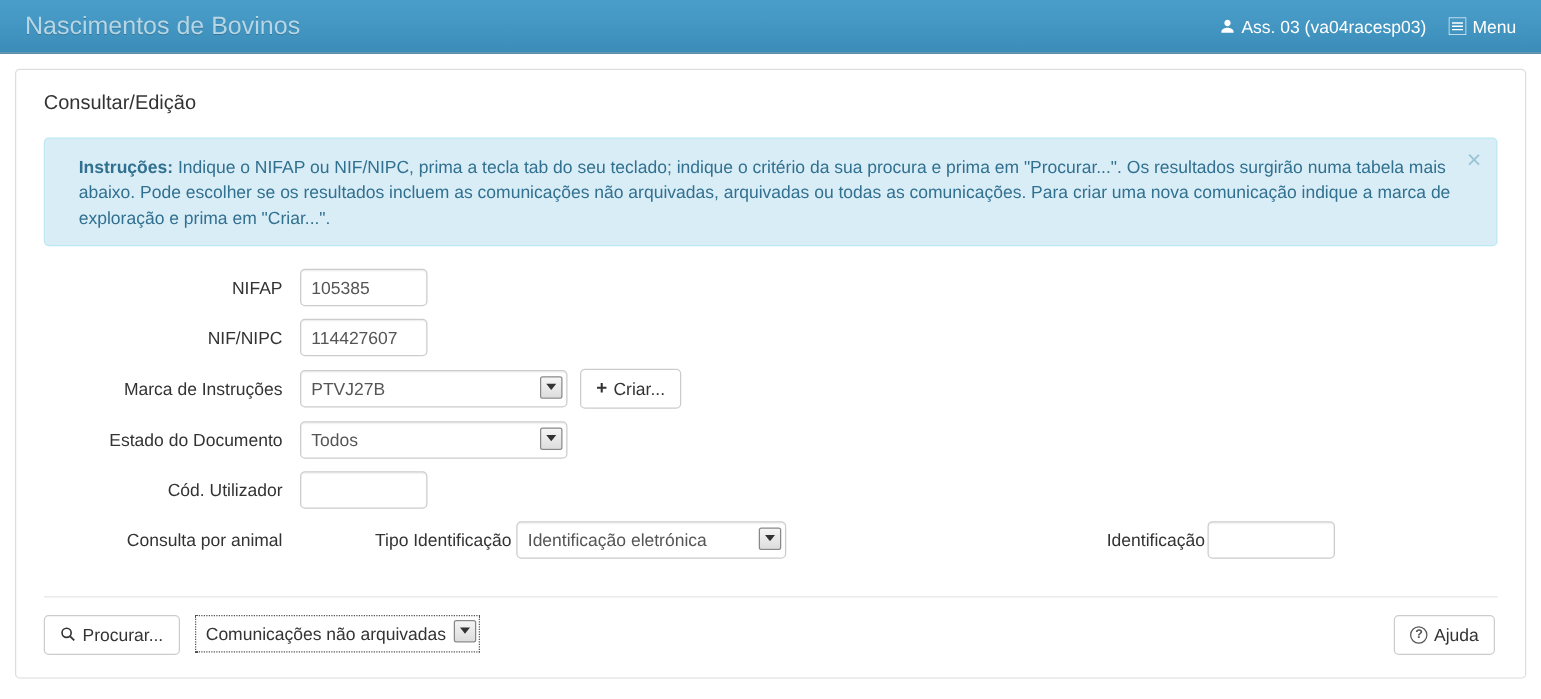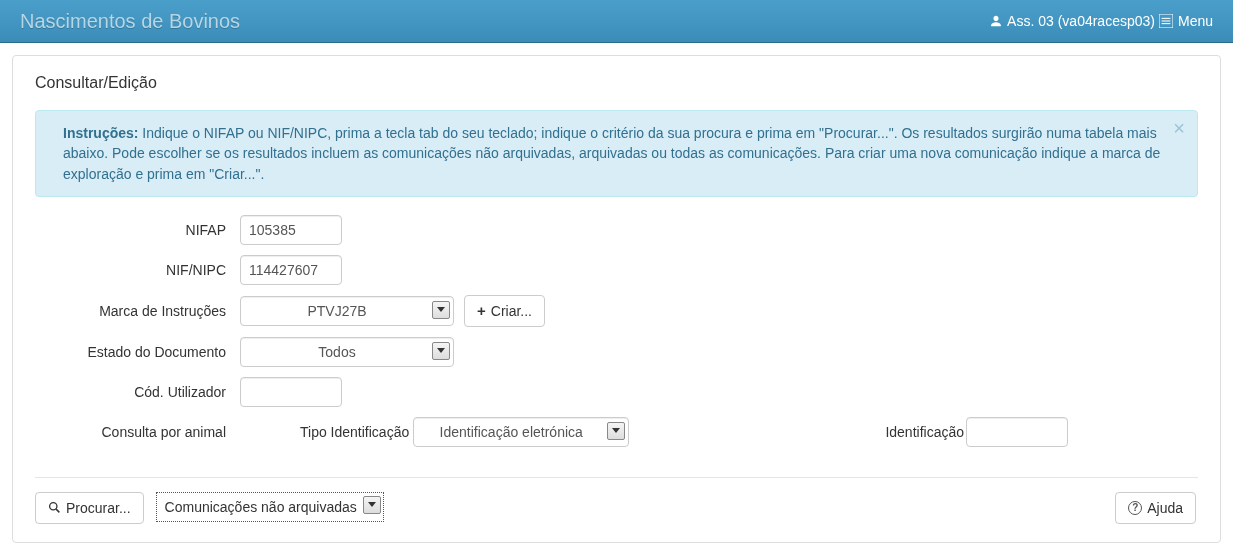--- a/index.html
+++ b/index.html
@@ -23,21 +23,21 @@
   }
   .topbar-title {
     font-size: 20px;
     color: #b6d6e6;
     text-shadow: 0 1px 0 rgba(0,0,0,0.2);
     font-weight: 500;
   }
   .topbar-right {
     display: flex;
     align-items: center;
-    gap: 4px;
+    gap: 18px;
     font-size: 14px;
     color: #fff;
   }
   .topbar-user, .topbar-menu {
     display: flex;
     align-items: center;
     gap: 5px;
     cursor: pointer;
   }
   .icon-user { width:12px; height:12px; fill:#fff; }
@@ -108,21 +108,20 @@
     border: 1px solid #ccc;
     border-radius: 4px;
     padding: 4px 28px 4px 8px;
     font-size: 14px;
     color: #555;
     background:#fff;
     box-shadow: inset 0 1px 1px rgba(0,0,0,0.07);
     width: 214px;
     display:flex; align-items:center;
     cursor: pointer;
-    justify-content: center;
   }
   .select-caret {
     position:absolute;
     right:4px; top:5px;
     width:18px; height:18px;
     border:1px solid #888;
     background: linear-gradient(#f5f5f5,#ddd);
     border-radius:2px;
     display:flex;align-items:center;justify-content:center;
   }

